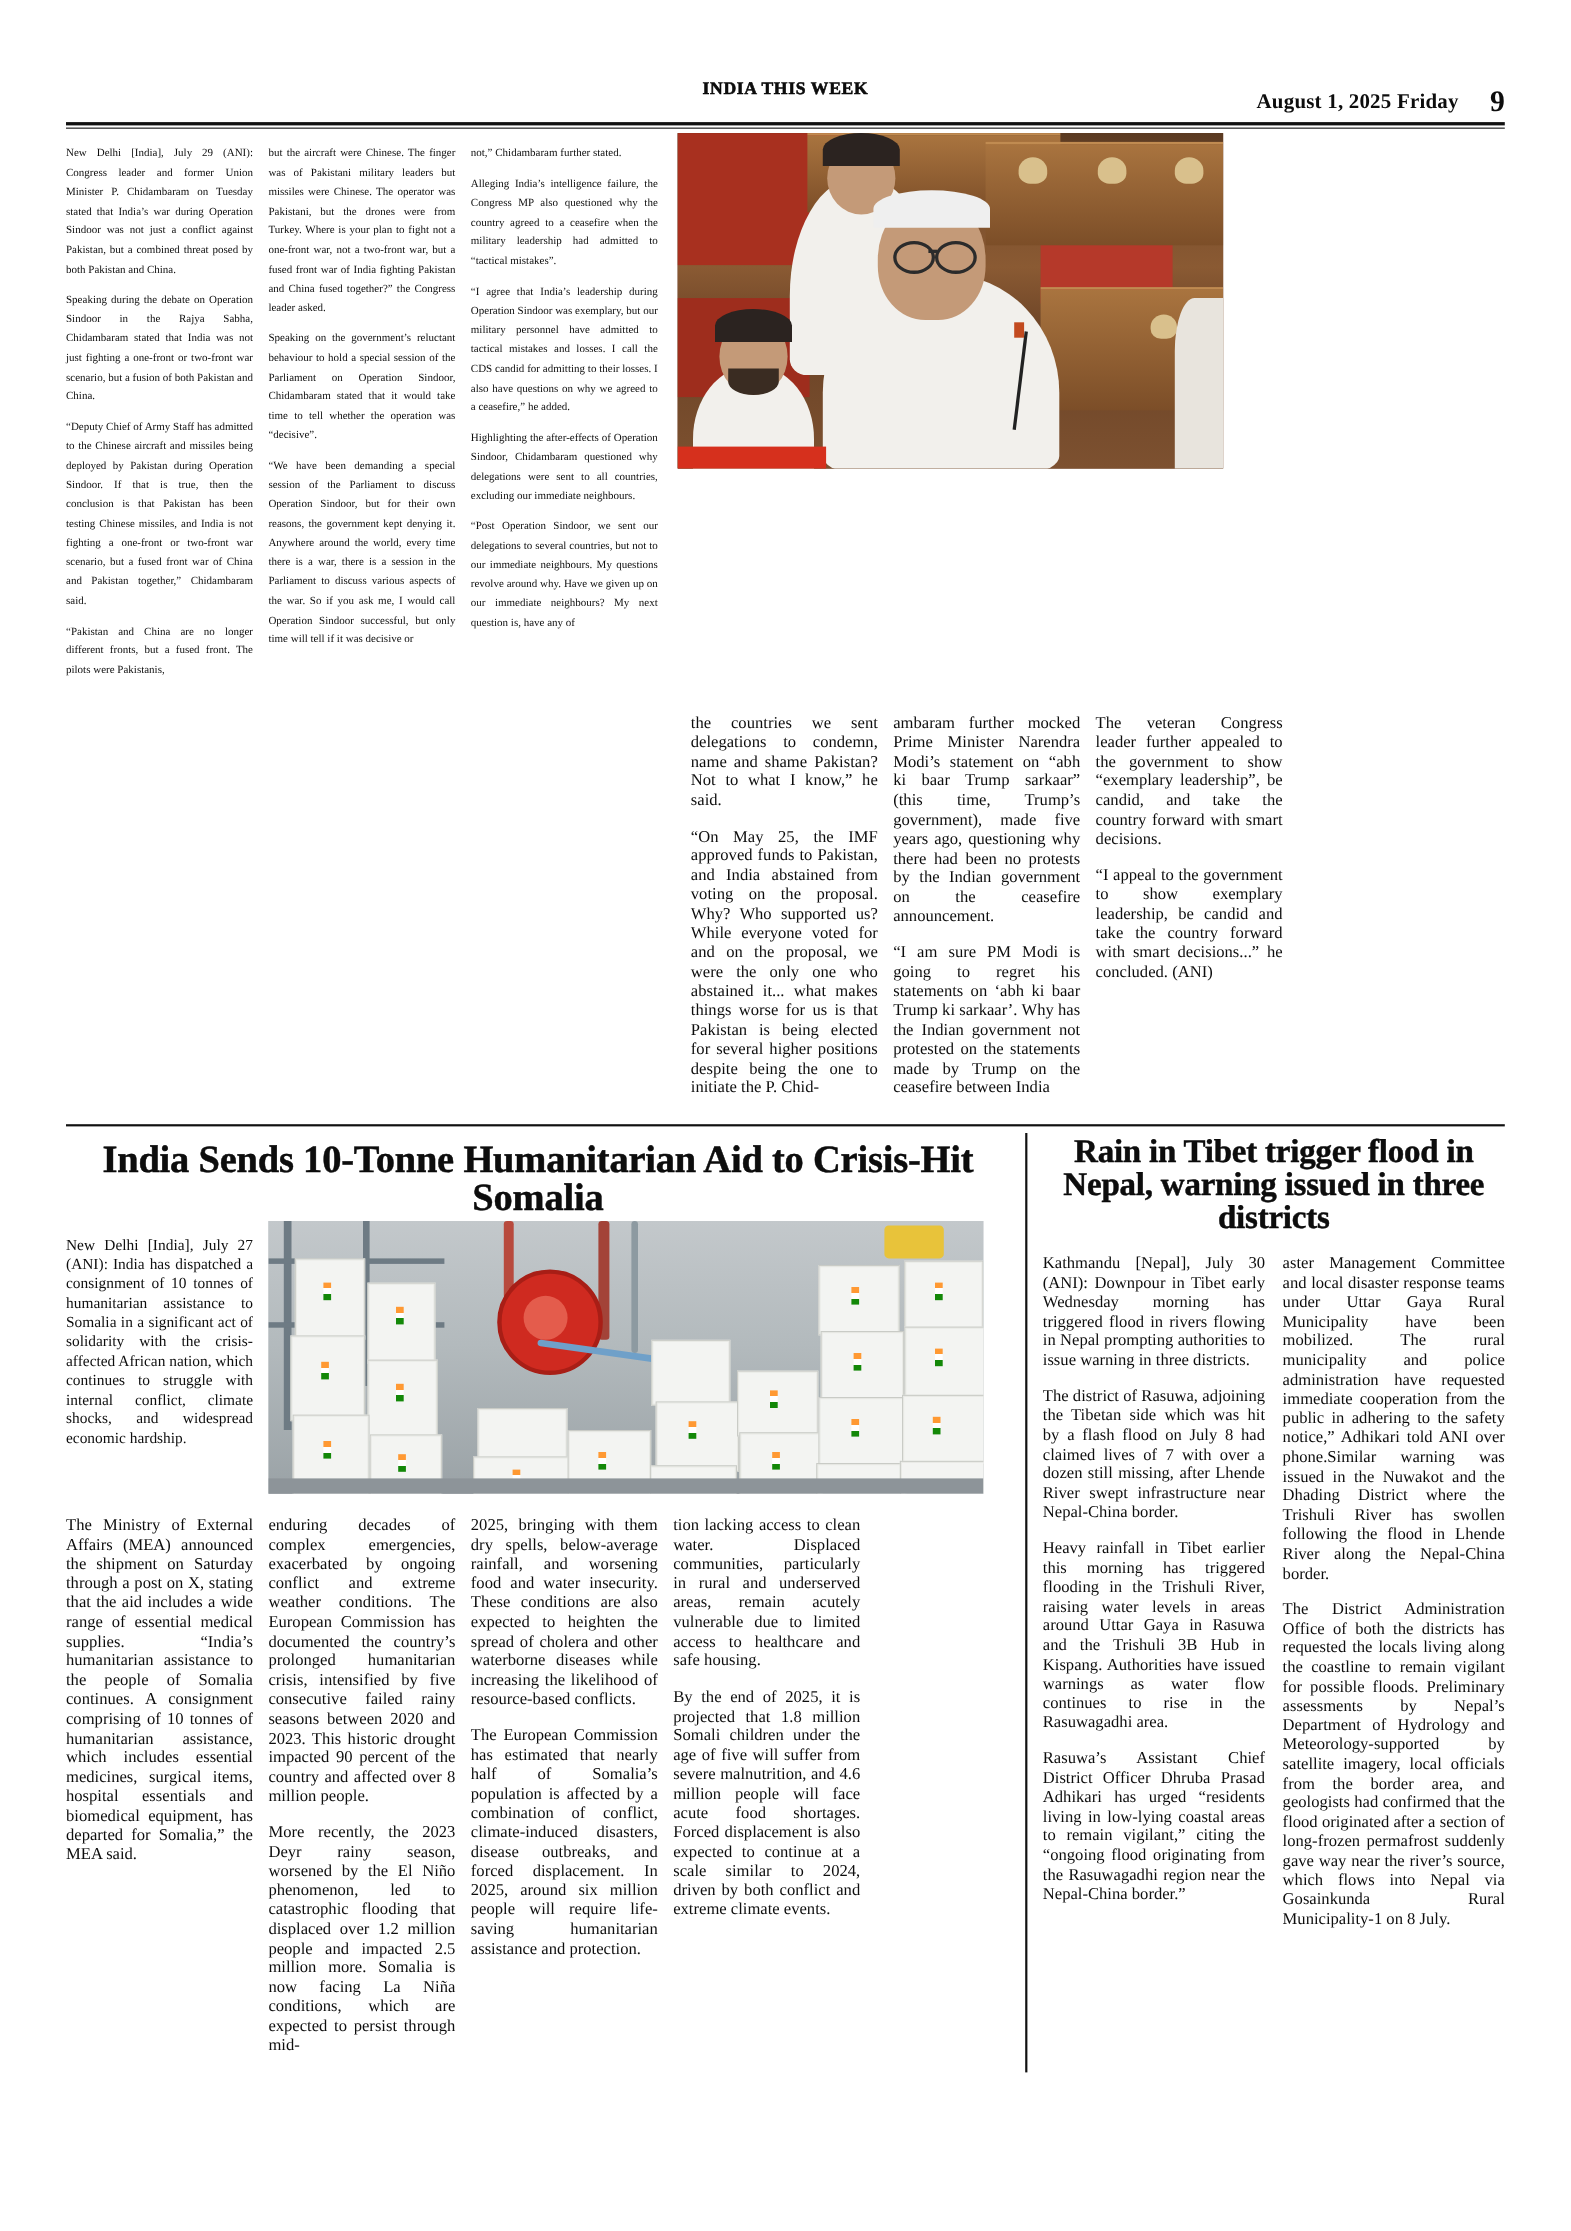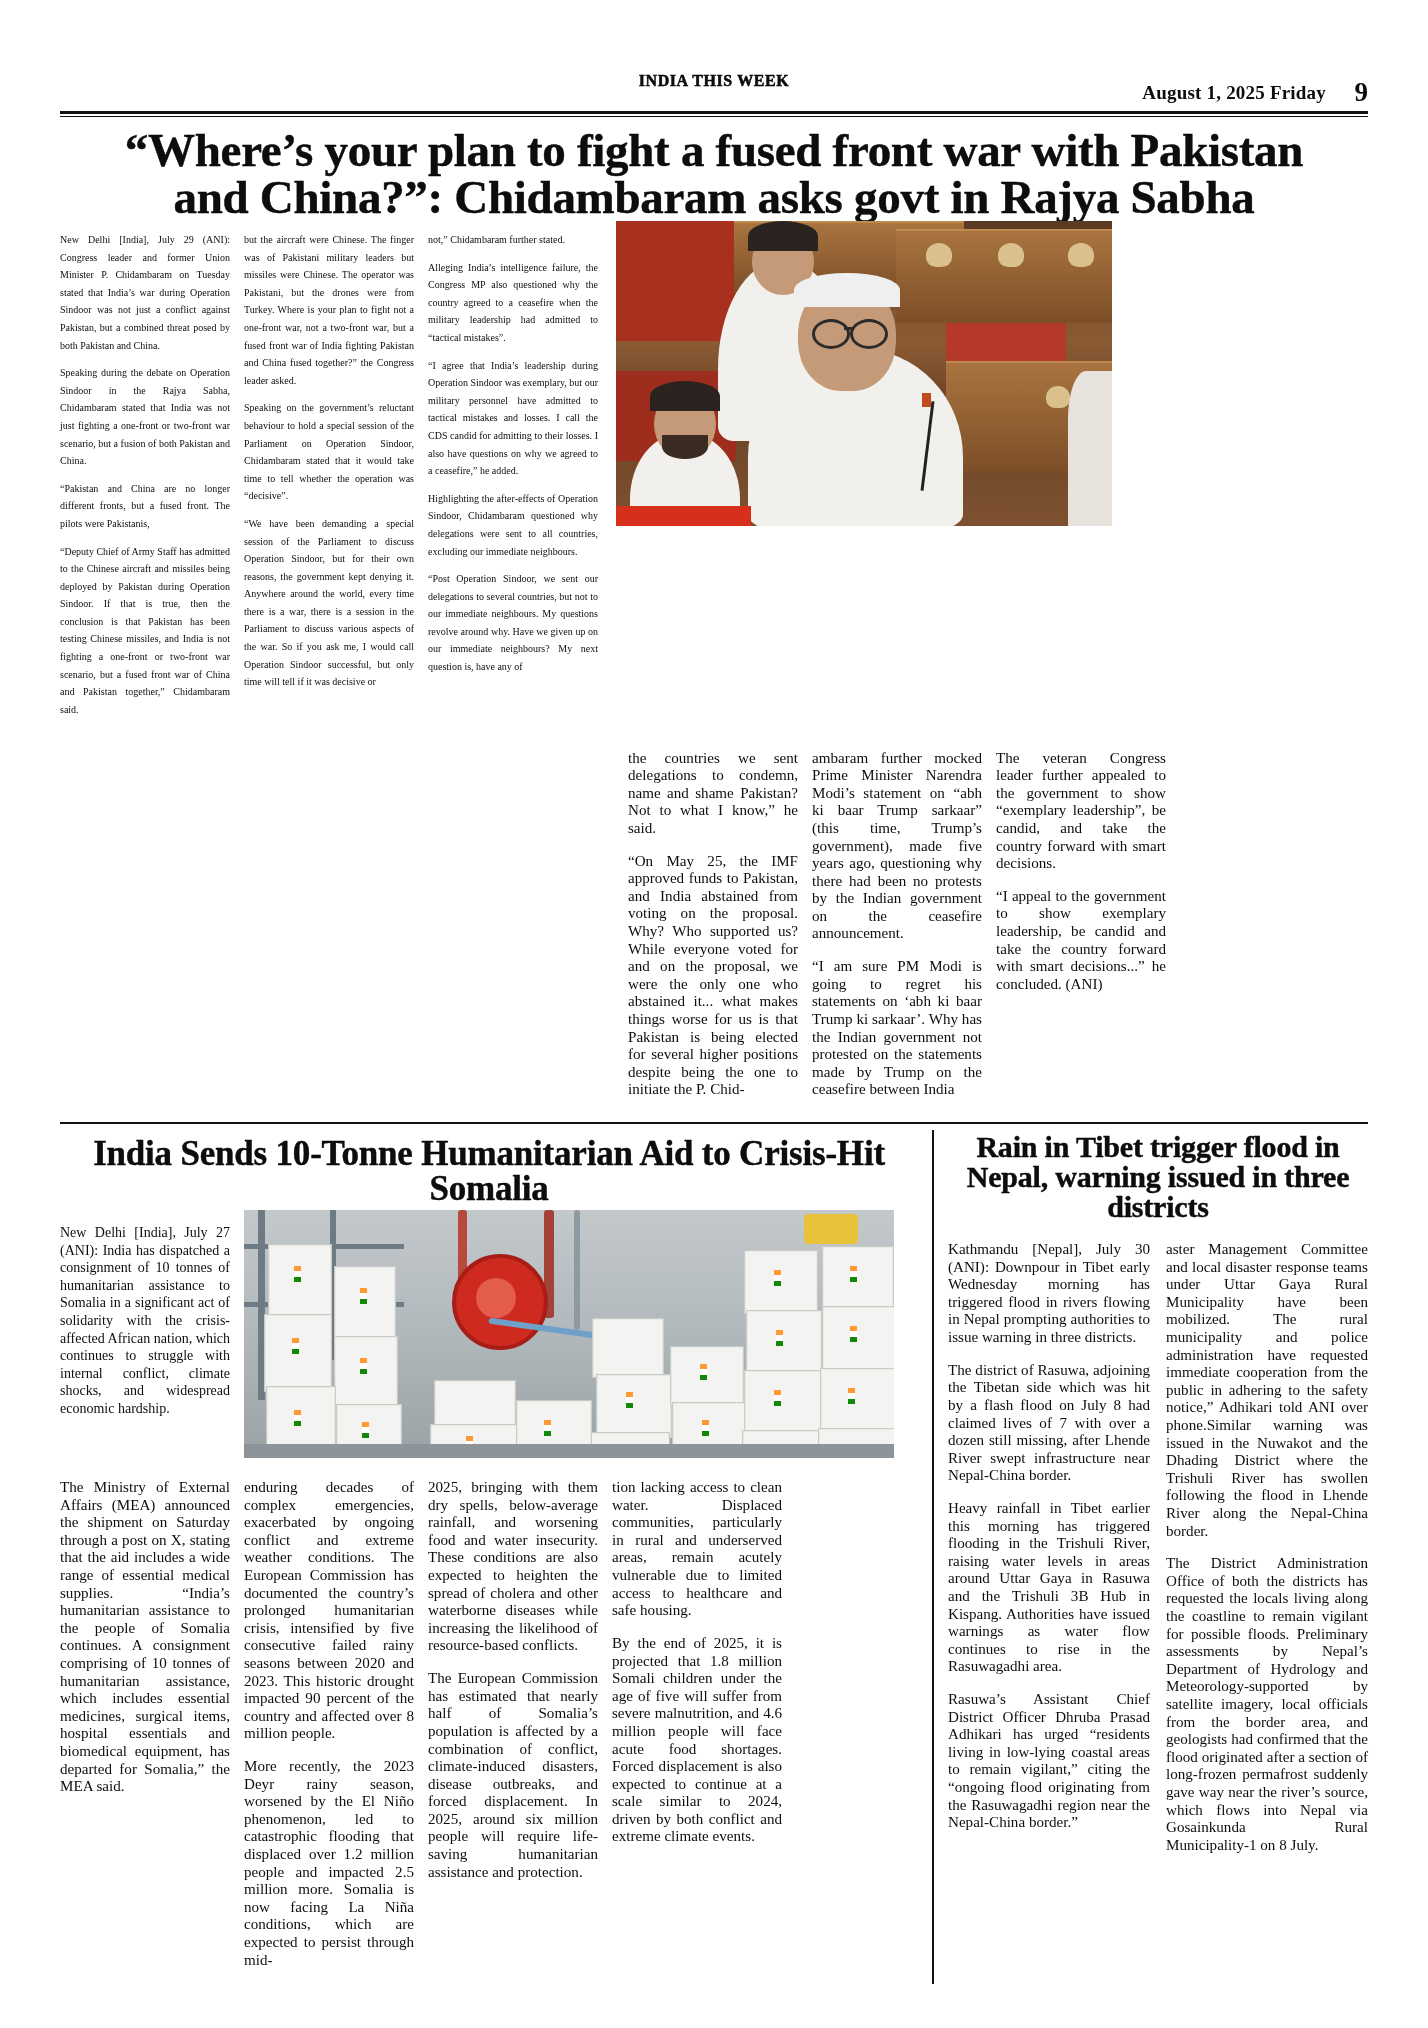--- a/index.html
+++ b/index.html
@@ -186,28 +186,27 @@
 <div class="page">
 
   <div class="masthead">
     <div class="mast-title">INDIA THIS WEEK</div>
     <div class="mast-date">August 1, 2025  Friday</div>
     <div class="mast-pageno">9</div>
   </div>
   <div class="rule-thick"></div>
 
   <div class="art1">
-    <h1 class="headline h-main">“Where’s your plan to fight a fused front war with Pakistan and China?”: Chidambaram asks govt in Rajya Sabha</h1>
 
     <div class="art1-top">
       <div class="col">
         <p class="ind">New Delhi [India], July 29 (ANI): Congress leader and former Union Minister P. Chidambaram on Tuesday stated that India’s war during Operation Sindoor was not just a conflict against Pakistan, but a combined threat posed by both Pakistan and China.</p>
         <p class="ind">Speaking during the debate on Operation Sindoor in the Rajya Sabha, Chidambaram stated that India was not just fighting a one-front or two-front war scenario, but a fusion of both Pakistan and China.</p>
+        <p class="ind">“Deputy Chief of Army Staff has admitted to the Chinese aircraft and missiles being deployed by Pakistan during Operation Sindoor. If that is true, then the conclusion is that Pakistan has been testing Chinese missiles, and India is not fighting a one-front or two-front war scenario, but a fused front war of China and Pakistan together,” Chidambaram said.</p>
         <p class="ind">“Pakistan and China are no longer different fronts, but a fused front. The pilots were Pakistanis,</p>
-        <p class="ind">“Deputy Chief of Army Staff has admitted to the Chinese aircraft and missiles being deployed by Pakistan during Operation Sindoor. If that is true, then the conclusion is that Pakistan has been testing Chinese missiles, and India is not fighting a one-front or two-front war scenario, but a fused front war of China and Pakistan together,” Chidambaram said.</p>
       </div>
       <div class="col">
         <p>but the aircraft were Chinese. The finger was of Pakistani military leaders but missiles were Chinese. The operator was Pakistani, but the drones were from Turkey. Where is your plan to fight not a one-front war, not a two-front war, but a fused front war of India fighting Pakistan and China fused together?” the Congress leader asked.</p>
         <p class="ind">Speaking on the government’s reluctant behaviour to hold a special session of the Parliament on Operation Sindoor, Chidambaram stated that it would take time to tell whether the operation was “decisive”.</p>
         <p class="ind">“We have been demanding a special session of the Parliament to discuss Operation Sindoor, but for their own reasons, the government kept denying it. Anywhere around the world, every time there is a war, there is a session in the Parliament to discuss various aspects of the war. So if you ask me, I would call Operation Sindoor successful, but only time will tell if it was decisive or</p>
       </div>
       <div class="col">
         <p>not,” Chidambaram further stated.</p>
         <p class="ind">Alleging India’s intelligence failure, the Congress MP also questioned why the country agreed to a ceasefire when the military leadership had admitted to “tactical mistakes”.</p>
         <p class="ind">“I agree that India’s leadership during Operation Sindoor was exemplary, but our military personnel have admitted to tactical mistakes and losses. I call the CDS candid for admitting to their losses. I also have questions on why we agreed to a ceasefire,” he added.</p>

